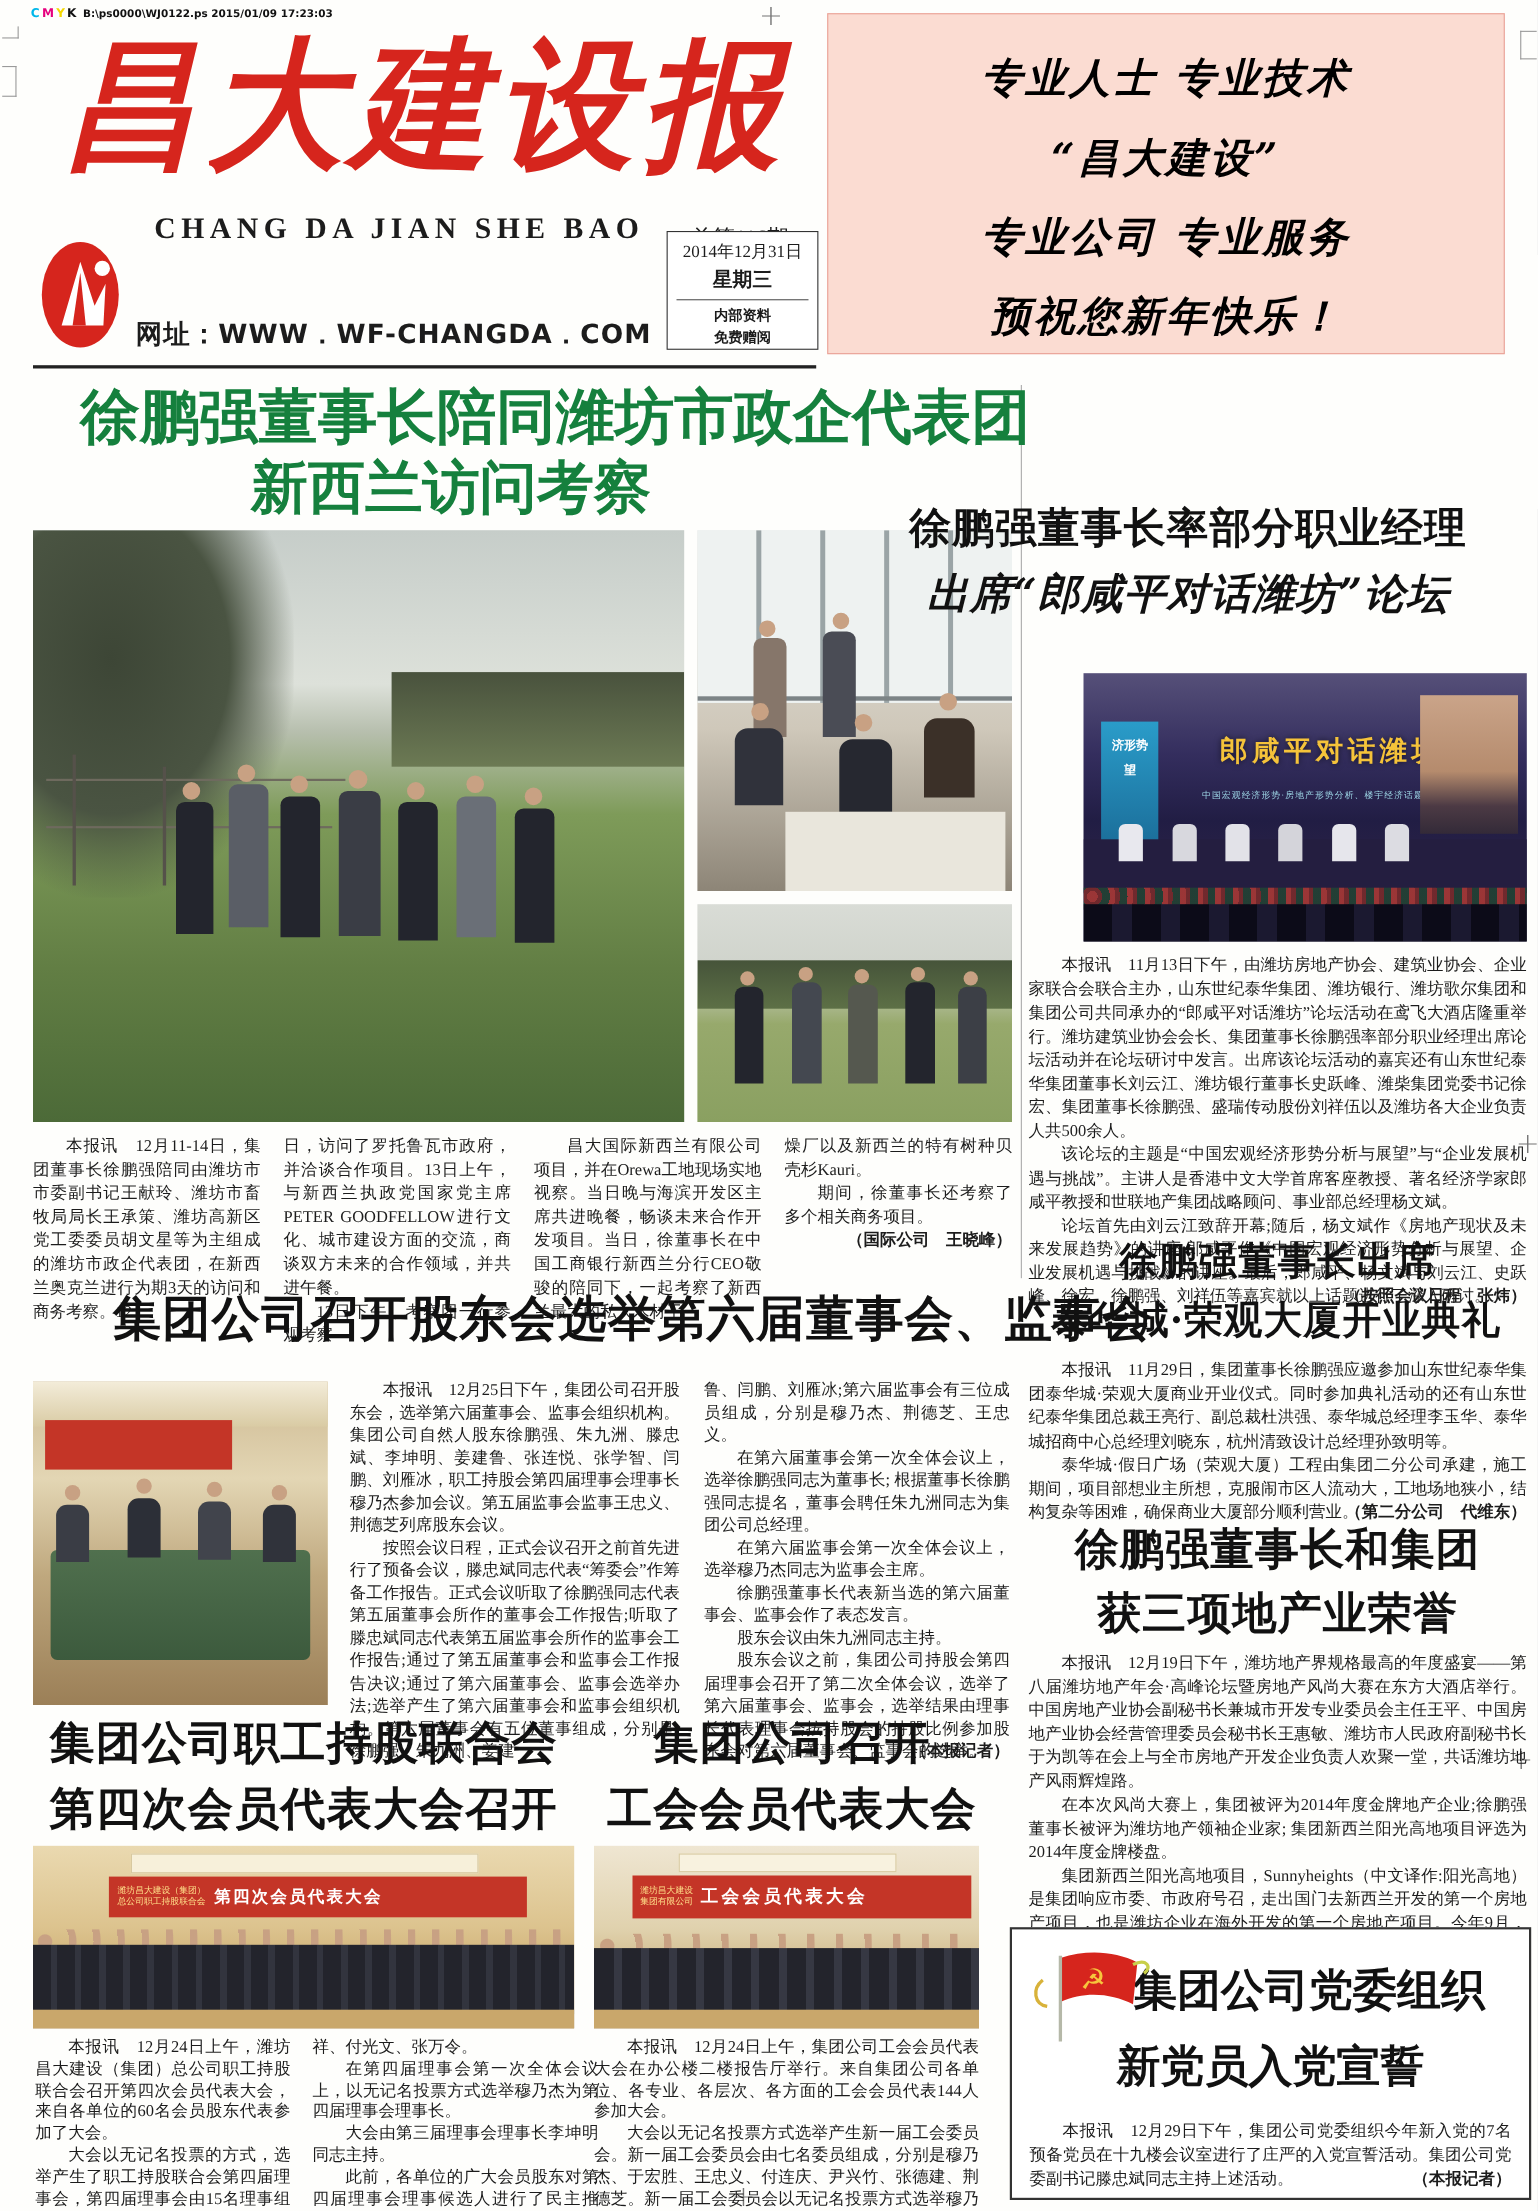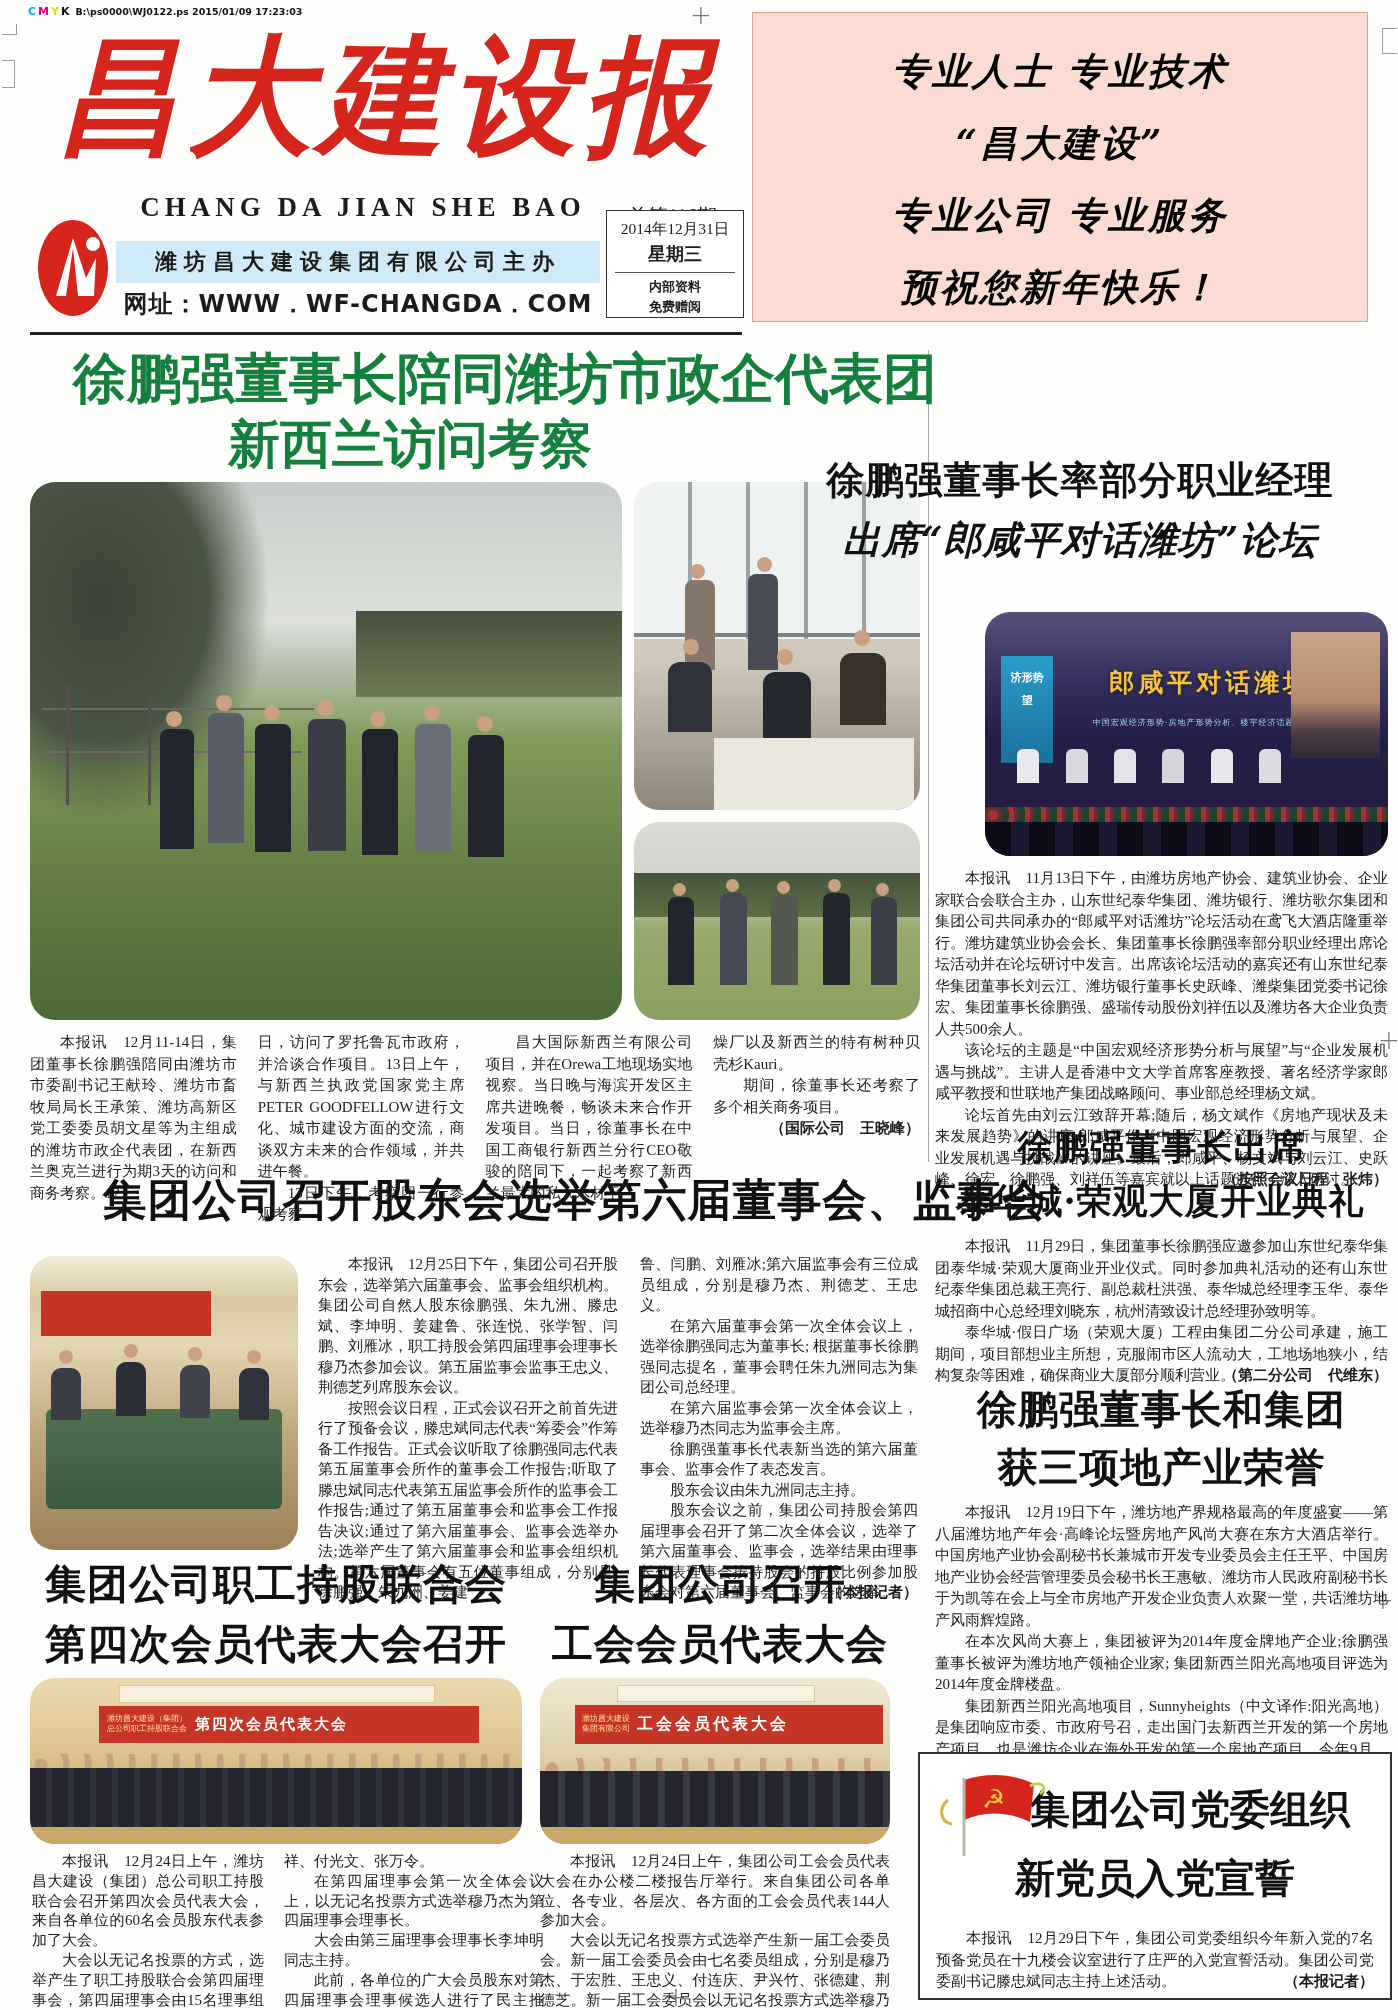--- a/index.html
+++ b/index.html
@@ -38,21 +38,21 @@
   
   .head-red{color:#15803d;font-weight:900;text-align:center;font-family:"DejaVu Serif",serif;}
   .head-black{color:#111;font-weight:900;text-align:center;font-family:"DejaVu Serif",serif;letter-spacing:1px;}
   
   .cols{display:flex;gap:21px;}
   .bt{font-size:15px;line-height:21.5px;text-align:justify;}
   .bt p{margin:0;text-indent:2em;}
   .bt p.cont{text-indent:0;}
   .byline{text-align:right;font-weight:bold;text-indent:0;}
   
-  .photo{position:absolute;overflow:hidden;border-radius:25px;}
+  .photo{position:absolute;overflow:hidden;}
   .ph-layer{position:absolute;}
   .person{position:absolute;background:#23252d;border-radius:8px 8px 0 0;}
   .head-dot{position:absolute;background:#c8a183;border-radius:50%;}
   
   .forum-title{position:absolute;color:#f5c33a;font-weight:900;font-size:25px;letter-spacing:4px;text-align:center;width:100%;
                font-family:"DejaVu Serif",serif;text-shadow:0 0 6px rgba(0,0,0,.6);}
   .forum-sub{position:absolute;color:#9fd8e8;font-size:8px;width:100%;text-align:center;letter-spacing:1px;}
   .banner{position:absolute;background:#c43527;color:#fff;}
   
   .party-box{left:918px;top:1752px;width:470px;height:244px;border:2px solid #333;background:#fff;}
@@ -81,21 +81,20 @@
   <div class="abs issue">总第116期</div>
 
   <div class="abs logo">
     <svg width="74" height="100" viewBox="0 0 74 100">
       <ellipse cx="37" cy="50" rx="35" ry="48" fill="#d6251d"></ellipse>
       <path d="M20 78 L37 20 L50 60 L60 40 L58 78 Z" fill="#fff"></path>
       <path d="M30 78 L37 30 L42 78 Z" fill="#d6251d"></path>
       <circle cx="57" cy="26" r="7" fill="#fff"></circle>
     </svg>
   </div>
-  <div class="abs pub-bar">潍坊昌大建设集团有限公司主办</div>
   <div class="abs website">网址：WWW．WF-CHANGDA．COM</div>
 
   <div class="abs date-box">
     <div class="d1">2014年12月31日</div>
     <div class="d2">星期三</div>
     <div class="d3">内部资料</div>
     <div class="d4">免费赠阅</div>
   </div>
 
   <div class="abs promo">

